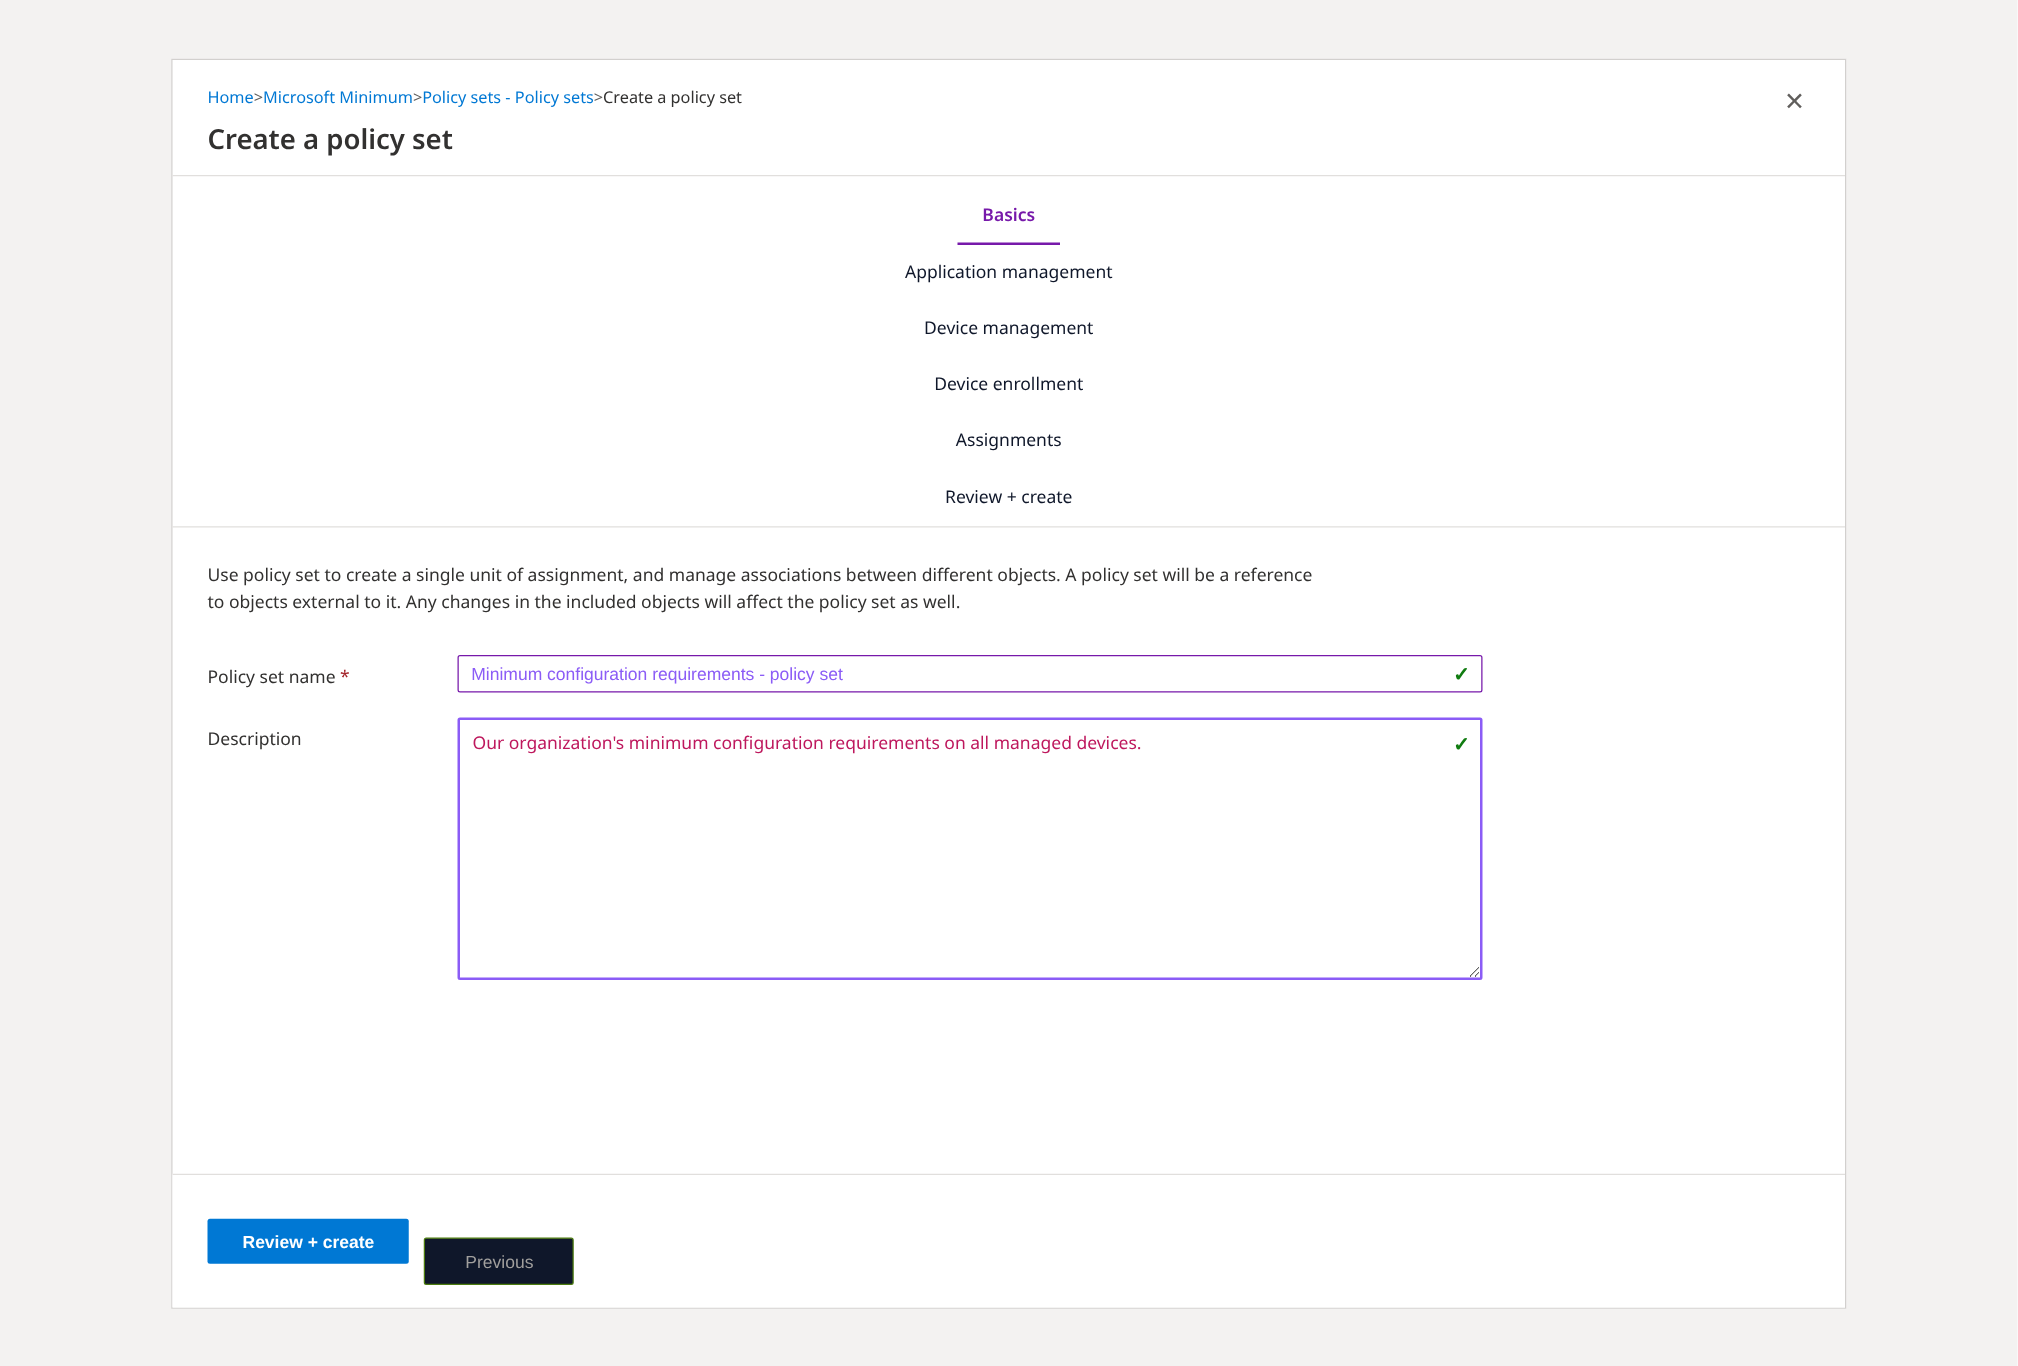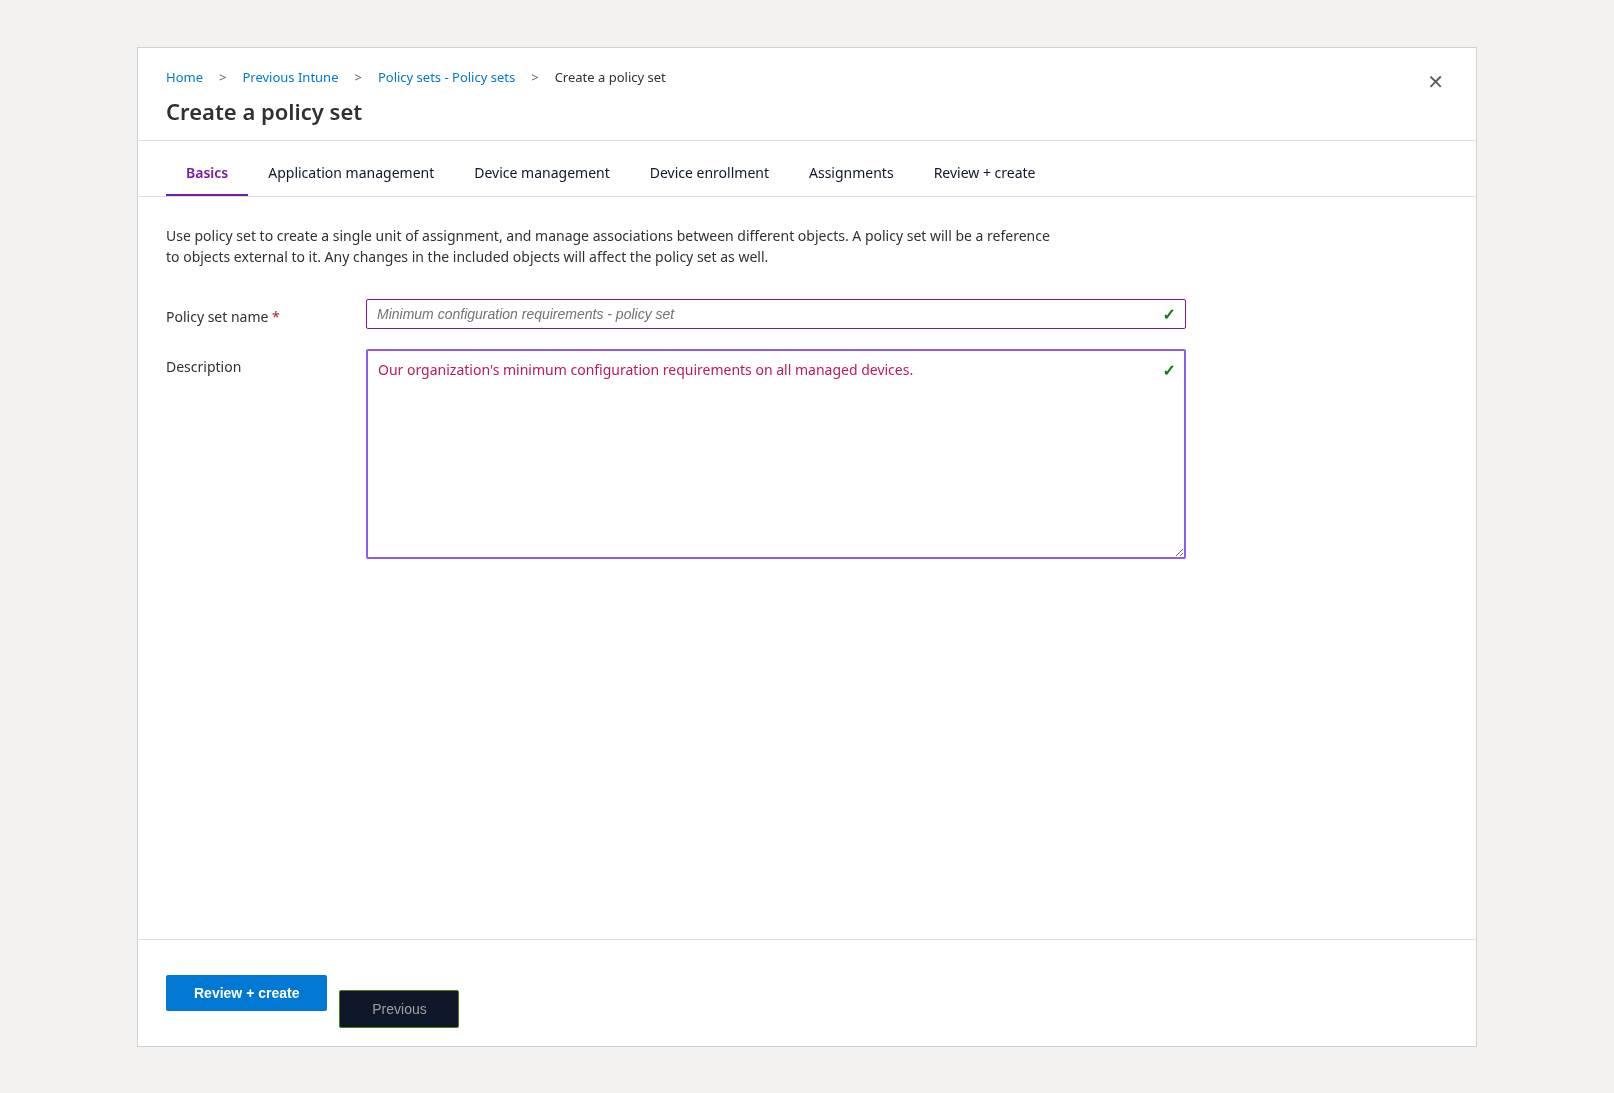--- a/index.html
+++ b/index.html
@@ -27,21 +27,21 @@
       display: flex;
       align-items: flex-start;
       justify-content: space-between;
     }
     .breadcrumb {
       font-size: 13px;
       color: #0078d4;
       margin-bottom: 10px;
       display: flex;
       align-items: center;
-      gap: 16px;
+      gap: 0;
     }
     .breadcrumb span.sep {
       color: #605e5c;
     }
     .breadcrumb span.current {
       color: #323130;
     }
     .panel-title {
       font-size: 22px;
       font-weight: 600;
@@ -56,20 +56,21 @@
       line-height: 1;
       padding: 4px;
     }
     .tabs {
       display: flex;
       align-items: center;
       padding: 0 28px;
       border-bottom: 1px solid #e1dfdd;
       gap: 0;
       margin-top: 10px;
+      flex-direction: column;
     }
     .tab {
       padding: 12px 20px;
       font-size: 14px;
       color: #0f172a;
       cursor: pointer;
       border-bottom: 2px solid transparent;
       white-space: nowrap;
     }
     .tab.active {
@@ -111,23 +112,22 @@
       position: relative;
       display: flex;
       align-items: center;
     }
     .input-wrapper input {
       width: 100%;
       padding: 6px 36px 6px 10px;
       font-size: 14px;
       border: 1px solid #7719aa;
       border-radius: 2px;
-      color: #737373;
+      color: #8b5cf6;
       outline: none;
-      font-style: italic;
     }
     .check-icon {
       position: absolute;
       right: 10px;
       color: #107c10;
       font-size: 16px;
       font-weight: bold;
     }
     .textarea-wrapper {
       position: relative;
@@ -197,21 +197,21 @@
 </head>
 <body>
 
 <div class="panel">
 
   <div class="panel-header">
     <div>
       <div class="breadcrumb">
         <a href="#">Home</a>
         <span class="sep"> &gt; </span>
-        <a href="#">Previous Intune</a>
+        <a href="#">Microsoft Minimum</a>
         <span class="sep"> &gt; </span>
         <a href="#">Policy sets - Policy sets</a>
         <span class="sep"> &gt; </span>
         <span class="current">Create a policy set</span>
       </div>
       <h1 class="panel-title">Create a policy set</h1>
     </div>
     <button class="close-btn">✕</button>
   </div>
 

